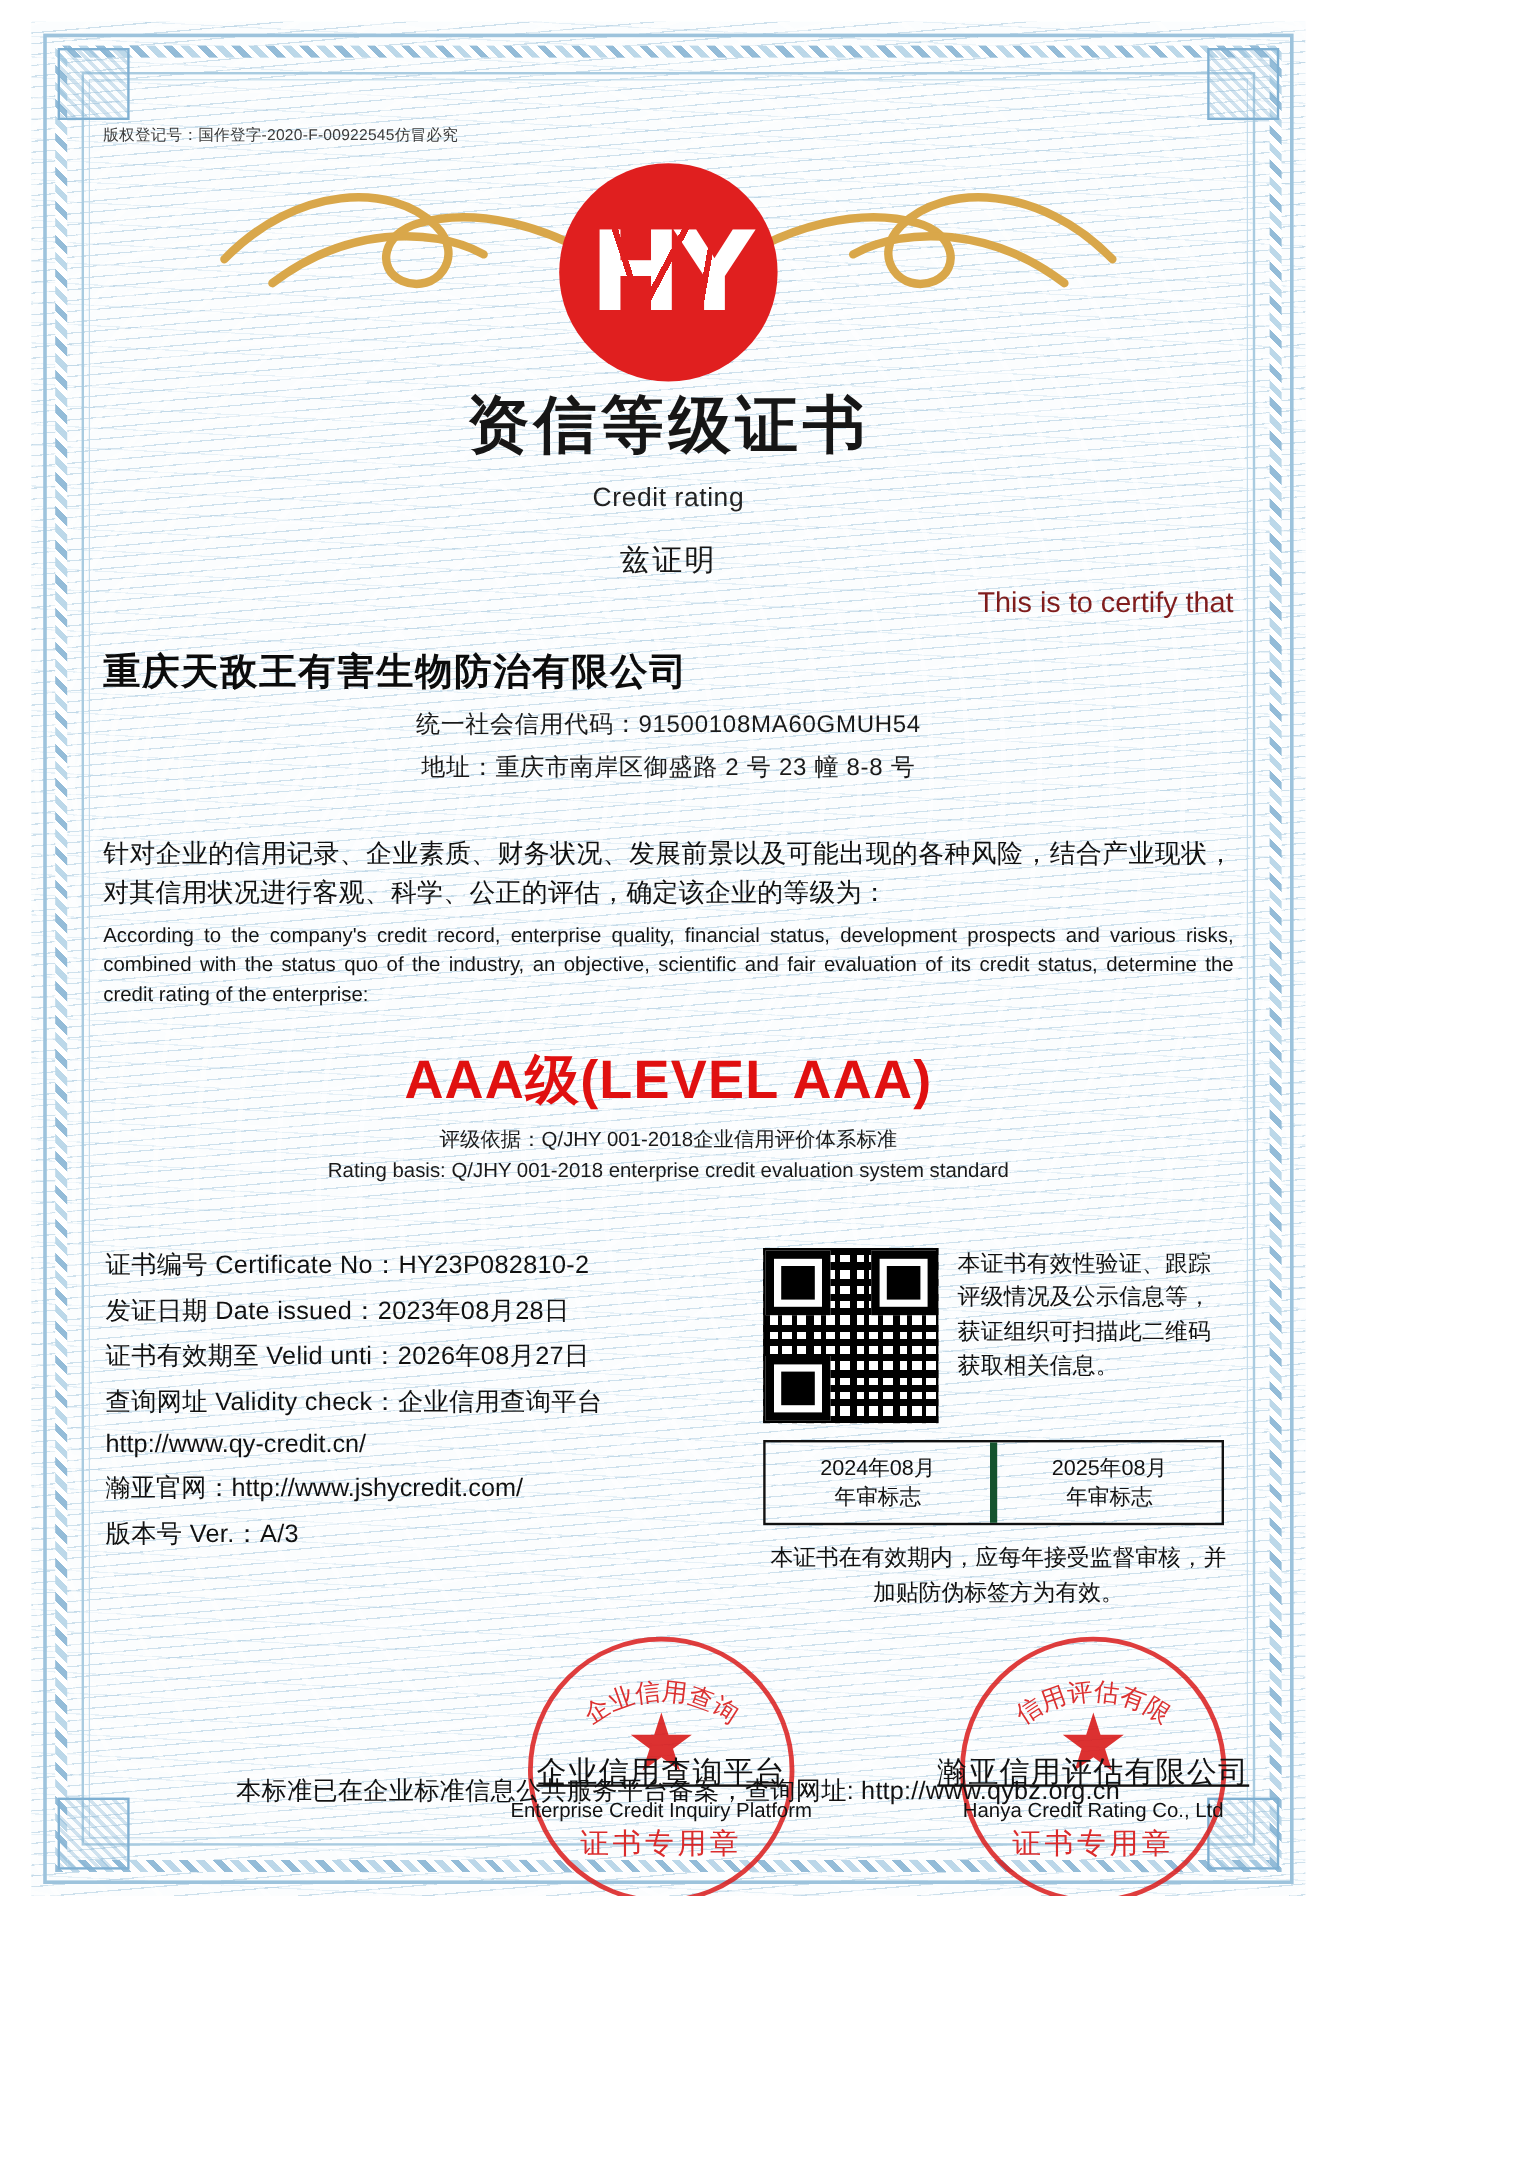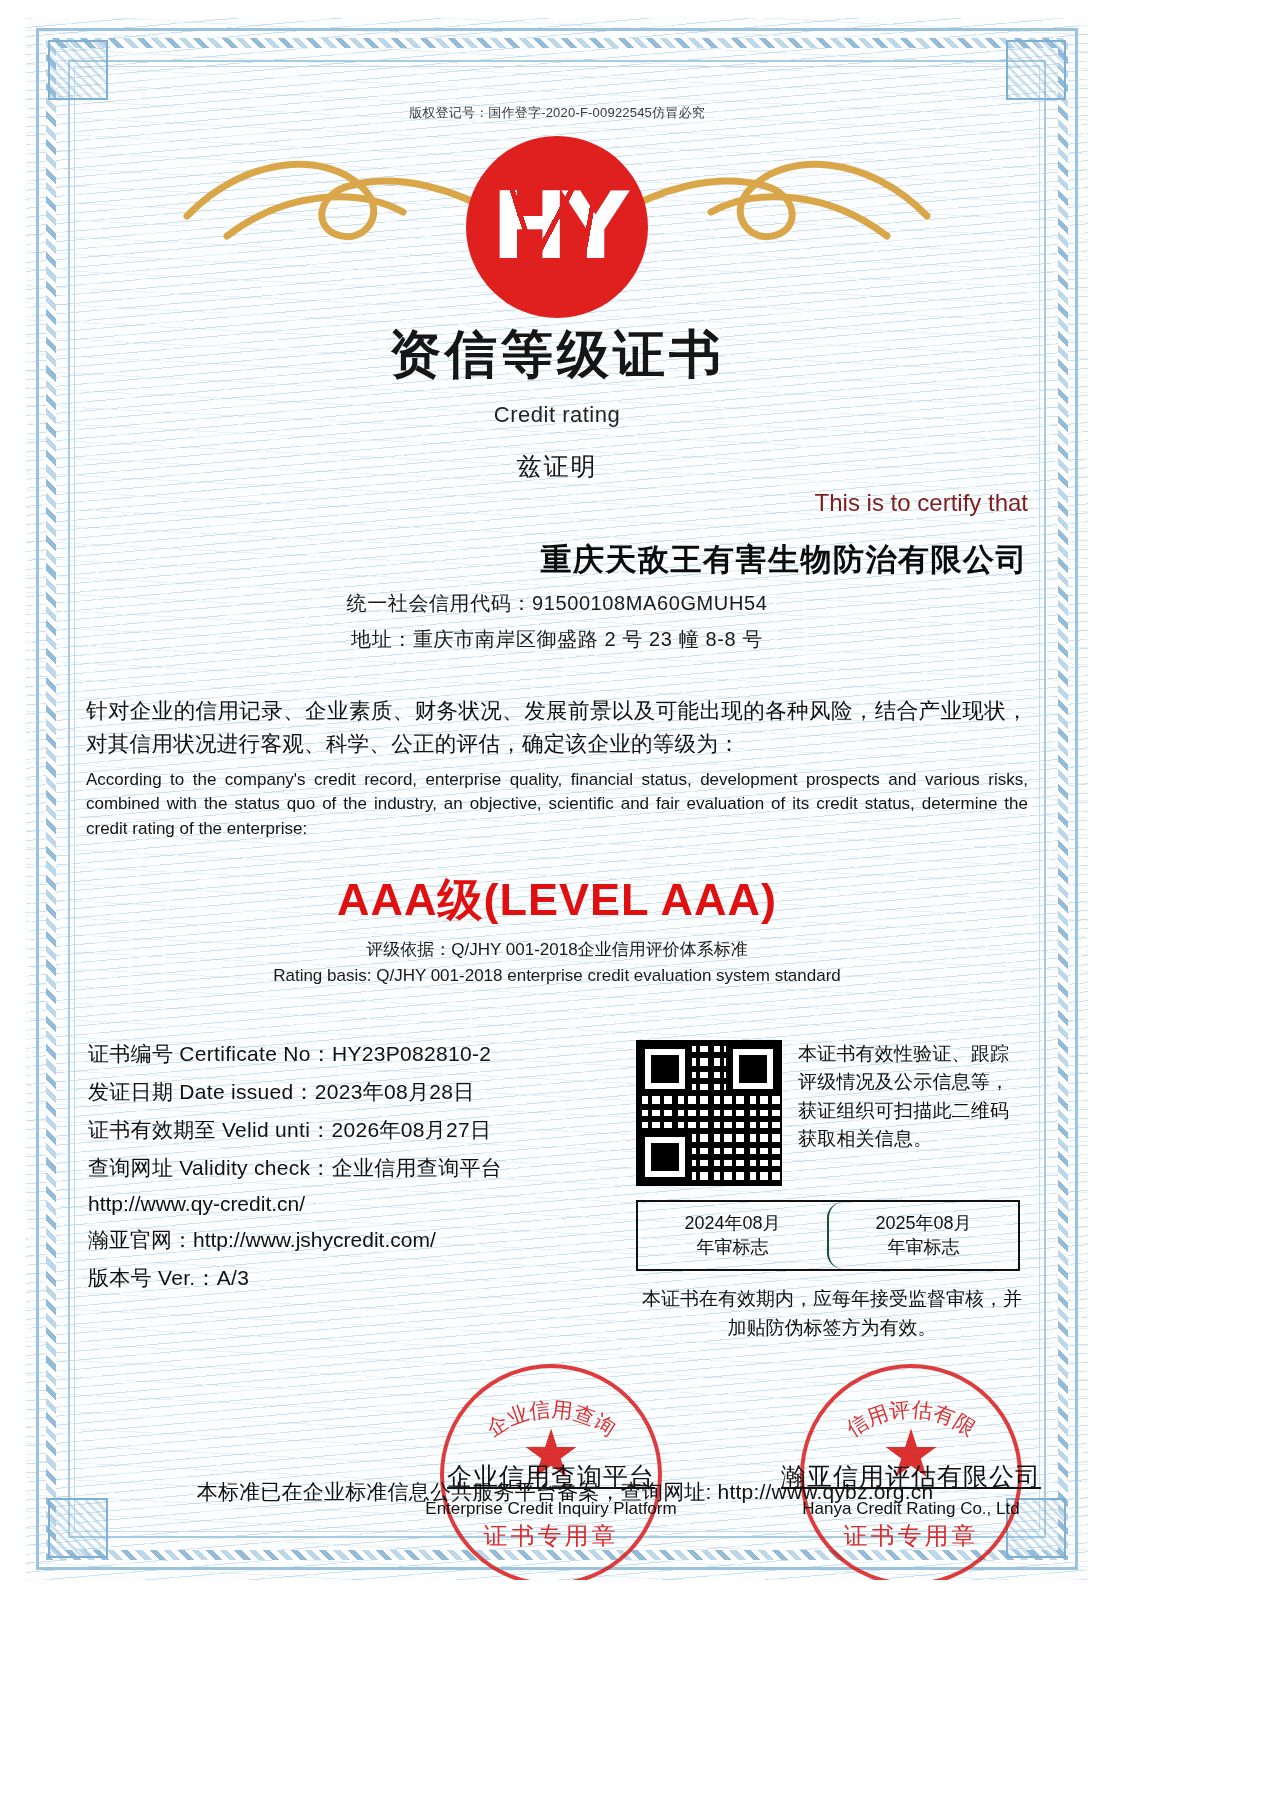--- a/index.html
+++ b/index.html
@@ -102,21 +102,20 @@
   .corner.bl { left: 22px; bottom: 22px; }
   .corner.br { right: 22px; bottom: 22px; }
 
   
   .content {
     position: absolute;
     left: 60px; top: 56px; right: 60px; bottom: 56px;
   }
 
   .copyright-line {
-    text-align: center;
     font-size: 13px;
     color: #3a3a3a;
     letter-spacing: .2px;
     margin-top: 30px;
   }
 
   .flourish {
     position: relative;
     height: 190px;
     margin-top: 2px;
@@ -180,21 +179,21 @@
     margin-top: 22px;
     letter-spacing: 2px;
   }
   .certify-en {
     text-align: right;
     font-size: 24px;
     color: #7f1d1d;
     margin-top: 6px;
   }
   .company-cn {
-    text-align: right;
+    text-align: left;
     font-size: 31px;
     font-weight: 700;
     color: #0c0c0c;
     margin-top: 22px;
     letter-spacing: 1.5px;
   }
   .company-code,
   .company-addr {
     text-align: center;
     font-size: 20px;
@@ -308,21 +307,21 @@
     width: 380px;
   }
   .stamp-box {
     flex: 1;
     padding: 9px 4px 10px;
     text-align: center;
     font-size: 18px;
     color: #111;
     line-height: 1.35;
   }
-  .stamp-box + .stamp-box { border-left: 2px solid #14532d; border-radius: 16px; }
+  .stamp-box + .stamp-box { border-left: 6px solid #14532d; }
 
   .audit-note {
     margin-top: 14px;
     font-size: 19px;
     color: #111;
     line-height: 1.5;
     text-align: center;
     width: 392px;
   }
 

